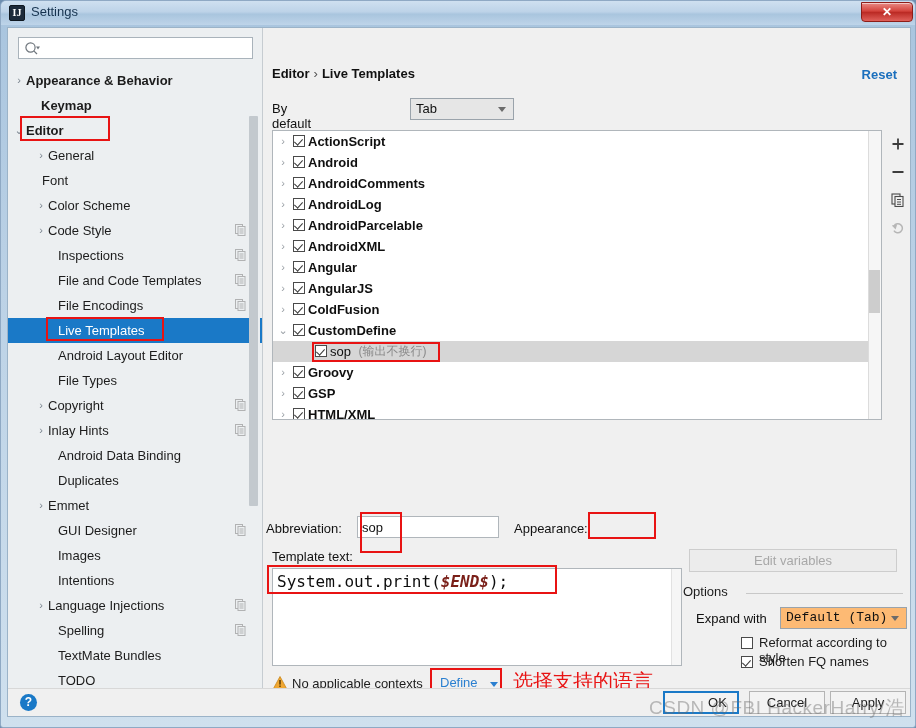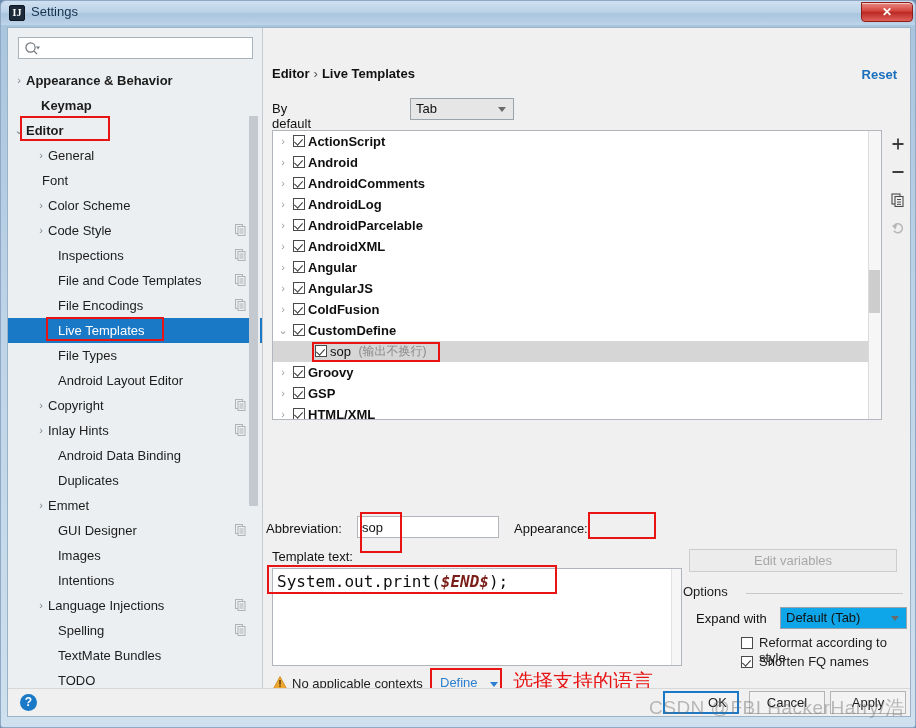--- a/index.html
+++ b/index.html
@@ -199,22 +199,22 @@
     position: absolute; left: 425px; top: 521px; width: 208px; height: 23px;
     background: #ececec; border: 1px solid #cdcdcd;
     color: #a8a8a8; font-size: 13px; text-align: center; line-height: 21px; cursor: default;
   }
   #opt-group { position: absolute; left: 419px; top: 556px; width: 220px; height: 80px; }
   #opt-title { position: absolute; left: 0; top: 0; font-size: 13px; color: #1c1c1c; background: #f0f0f0; padding-right: 6px; }
   #opt-rule { position: absolute; left: 63px; top: 9px; width: 157px; height: 1px; background: #c8c8c8; }
   #expand-with-label { position: absolute; left: 13px; top: 27px; font-size: 13px; color: #111; }
   #expand-with-select {
     position: absolute; left: 97px; top: 23px; width: 127px; height: 22px;
-    background: #0ea5e9; border: 1px solid #9aa3ab;
-    font-size: 13px; color: #111; padding-left: 5px; line-height: 20px; cursor: pointer;
+    background: #fdba74; border: 1px solid #9aa3ab;
+    font-size: 13px; color: #111; padding-left: 5px; line-height: 20px; cursor: pointer; font-family: Liberation Mono, monospace;
   }
   .optrow { position: absolute; left: 76px; font-size: 13px; color: #1c1c1c; }
   .optrow .ocb {
     position: absolute; left: -18px; top: 2px; width: 12px; height: 12px;
     border: 1px solid #4a4a4a; background: #fff;
   }
   .optrow.checked .ocb::after {
     content: ""; position: absolute; left: 2px; top: 1px; width: 4px; height: 7px;
     border: solid #3a3a3a; border-width: 0 1.6px 1.6px 0; transform: rotate(42deg);
   }
@@ -330,24 +330,24 @@
               <rect x="3" y="2.5" width="7" height="9" fill="#eceff1" stroke="#6a6a6a"></rect>
               <line x1="4.5" y1="5" x2="8.5" y2="5" stroke="#6a6a6a"></line>
               <line x1="4.5" y1="7" x2="8.5" y2="7" stroke="#6a6a6a"></line>
               <line x1="4.5" y1="9" x2="8.5" y2="9" stroke="#6a6a6a"></line>
             </svg>
           </div>
           <div class="tnode selected">
             <span class="tlabel" style="left: 50px;">Live Templates</span>
           </div>
           <div class="tnode">
+            <span class="tlabel" style="left: 50px;">Android Layout Editor</span>
+          </div>
+          <div class="tnode">
             <span class="tlabel" style="left: 50px;">File Types</span>
-          </div>
-          <div class="tnode">
-            <span class="tlabel" style="left: 50px;">Android Layout Editor</span>
           </div>
           <div class="tnode">
             <span class="arrow" style="left: 26px;">›</span>
             <span class="tlabel" style="left: 40px;">Copyright</span>
             <svg class="copyicon" viewBox="0 0 11 12">
               <rect x="0.5" y="0.5" width="7" height="9" fill="none" stroke="#6a6a6a"></rect>
               <rect x="3" y="2.5" width="7" height="9" fill="#eceff1" stroke="#6a6a6a"></rect>
               <line x1="4.5" y1="5" x2="8.5" y2="5" stroke="#6a6a6a"></line>
               <line x1="4.5" y1="7" x2="8.5" y2="7" stroke="#6a6a6a"></line>
               <line x1="4.5" y1="9" x2="8.5" y2="9" stroke="#6a6a6a"></line>

